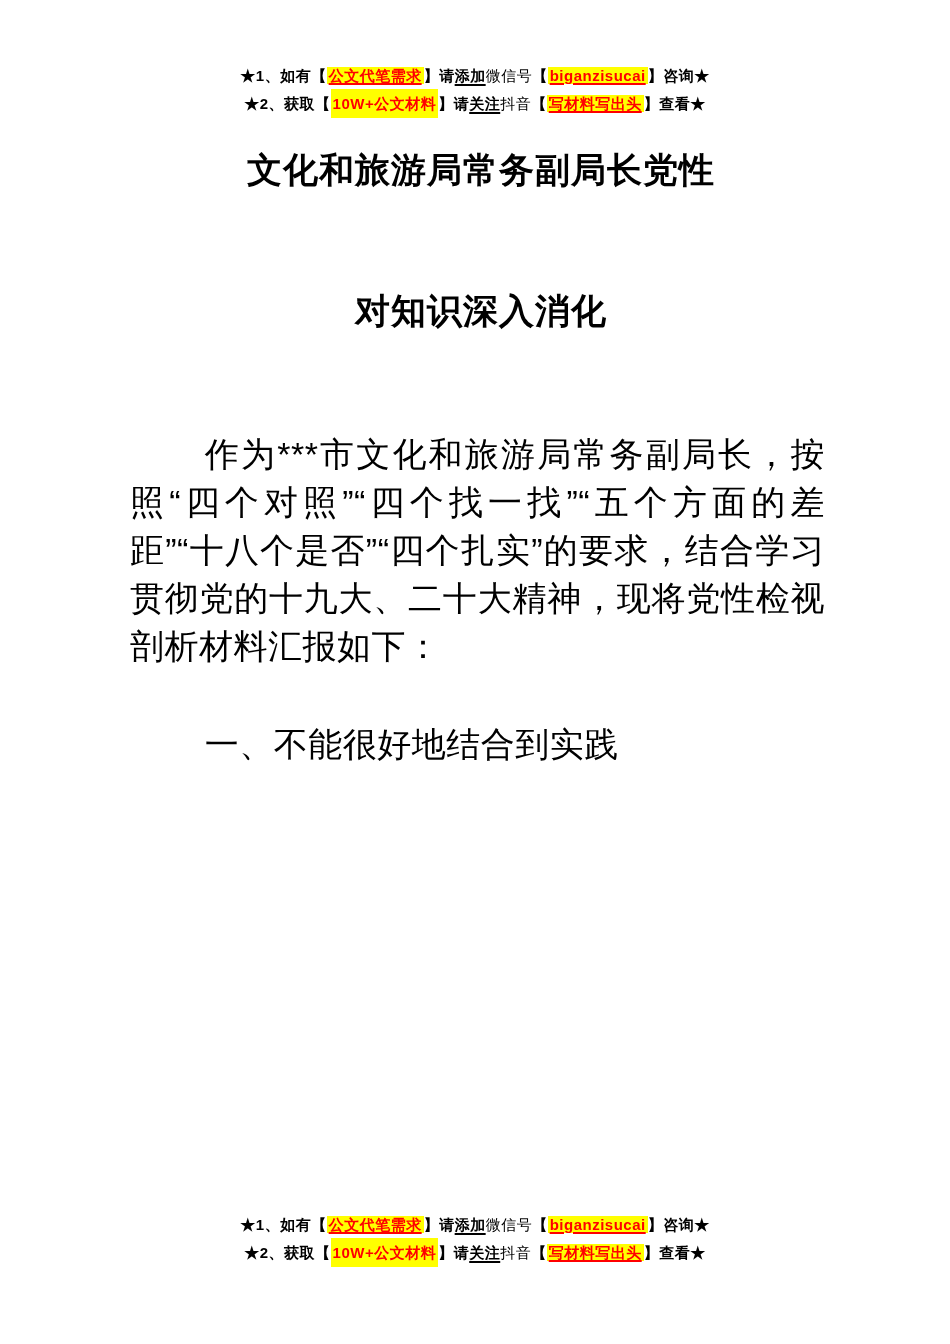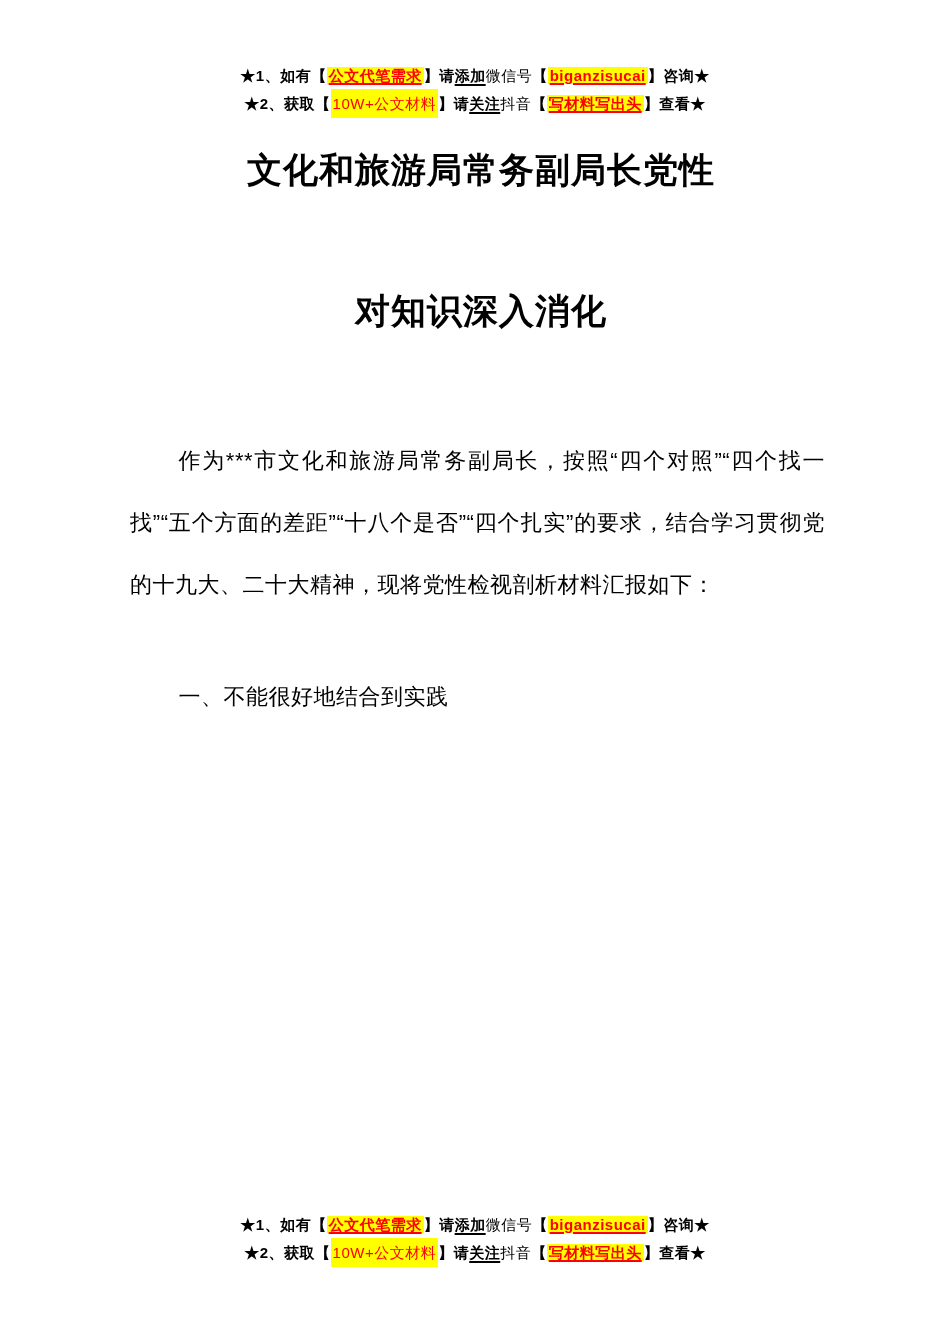--- a/index.html
+++ b/index.html
@@ -32,21 +32,21 @@
   .banner-bottom{ top:1211px; }
   .seg-b{ font-weight:700; color:var(--ink); }
   .seg-r{ font-weight:400; color:var(--ink); }
   .seg-bu{
     font-weight:700; color:var(--ink);
     text-decoration:underline;
     text-decoration-thickness:2px;
     text-underline-offset:3px;
   }
   .seg-hl{
-    font-weight:400; color:var(--red);
+    font-weight:700; color:var(--red);
     background:var(--yellow);
     padding:6px 2px;
   }
   .seg-hlu{
     font-weight:700; color:var(--red);
     background:var(--yellow);
     padding:0 2px;
     text-decoration:underline;
     text-decoration-color:var(--red);
     text-decoration-thickness:2px;
@@ -59,21 +59,21 @@
     font-size:35px; line-height:42px;
     font-weight:700;
     letter-spacing:1px;
   }
   .title-1{ top:149px; }
   .title-2{ top:290px; }
   
   .doc-body{
     position:absolute;
     top:430px; left:130px; width:695px;
-    font-size:22px; line-height:62px;
+    font-size:34px; line-height:48px;
     text-align:justify;
     letter-spacing:0.5px;
     color:var(--ink);
   }
   .doc-body p{
     margin:0 0 50px 0;
     text-indent:2.2em;
   }
   .doc-body p:last-child{ margin-bottom:0; }
 </style>

